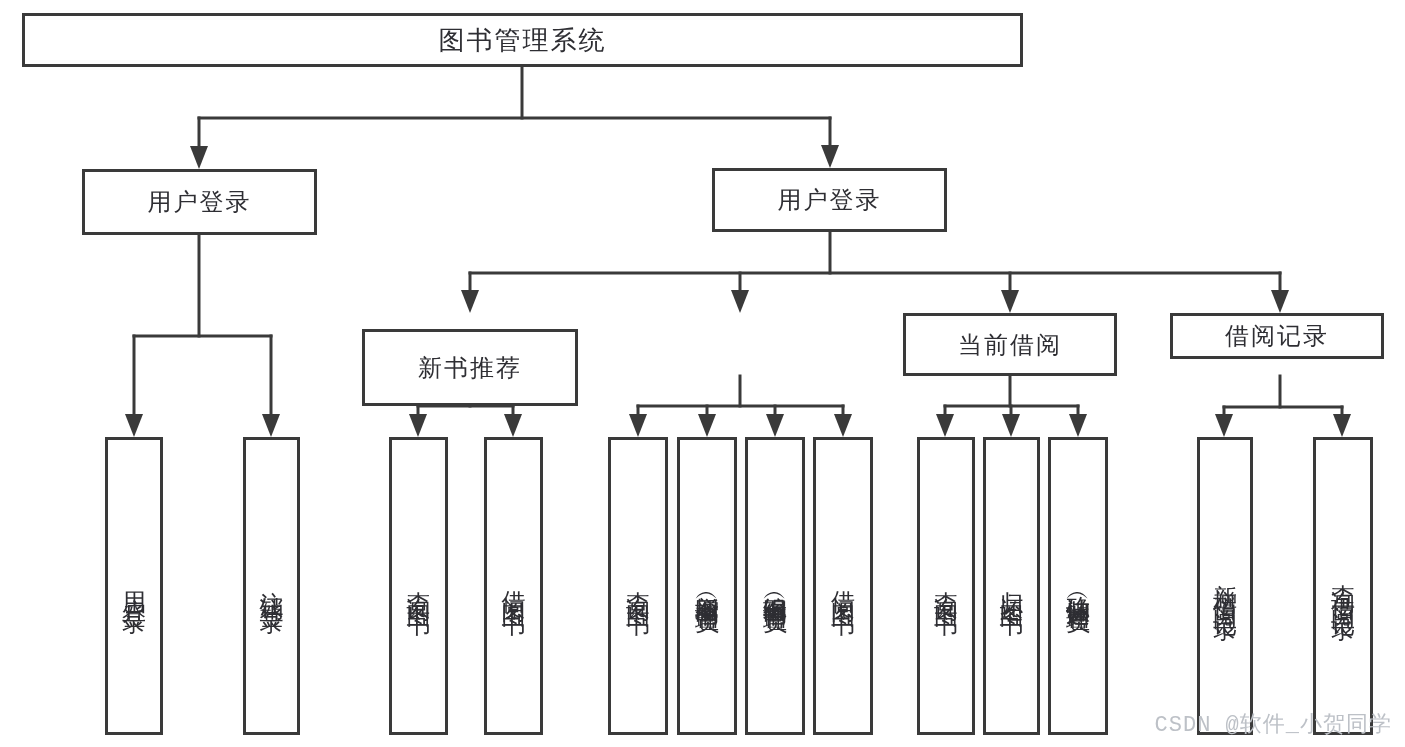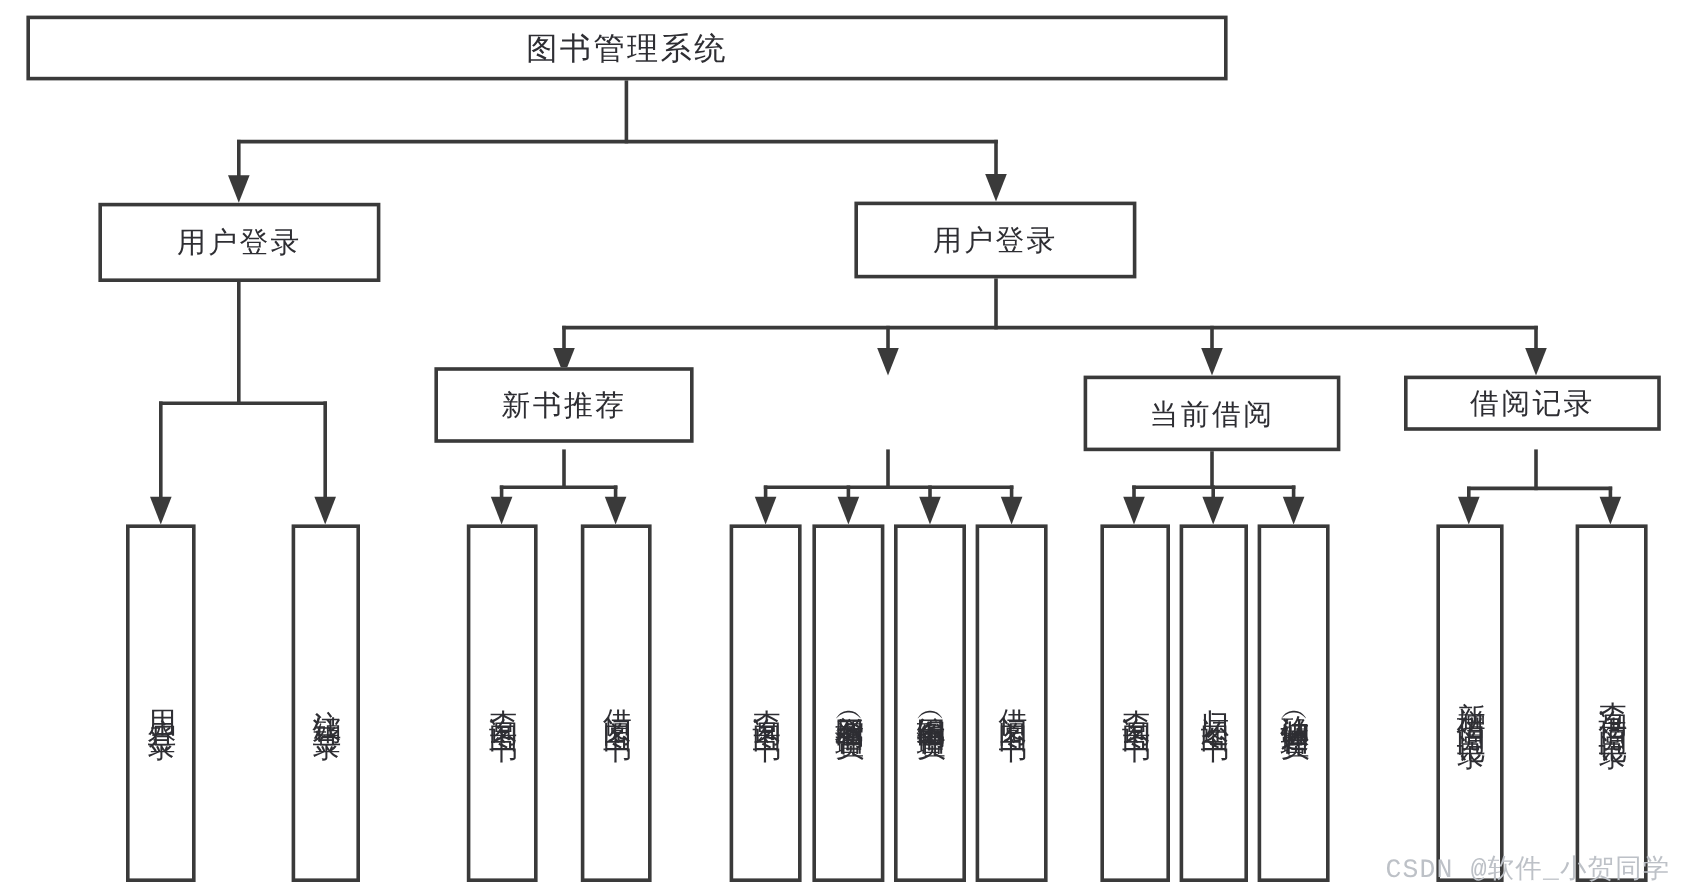--- a/index.html
+++ b/index.html
@@ -84,21 +84,21 @@
       <polygon points="1215,414 1233,414 1224,437" fill="#3a3a3a"></polygon>
       <line x1="1342" y1="407" x2="1342" y2="421" stroke="#3a3a3a" stroke-width="3" stroke-linecap="square"></line>
       <polygon points="1333,414 1351,414 1342,437" fill="#3a3a3a"></polygon>
     </svg>
 
   <div class="node root" style="left:22px;top:13px;width:1001px;height:54px">图书管理系统</div>
 
   <div class="node hnode" style="left:82px;top:169px;width:235px;height:66px">用户登录</div>
   <div class="node hnode" style="left:712px;top:168px;width:235px;height:64px">用户登录</div>
 
-  <div class="node hnode" style="left:362px;top:306px;width:216px;height:63px">新书推荐</div>
+  <div class="node hnode" style="left:362px;top:329px;width:216px;height:77px">新书推荐</div>
   <div class="node hnode" style="left:903px;top:313px;width:214px;height:63px">当前借阅</div>
   <div class="node hnode" style="left:1170px;top:313px;width:214px;height:46px">借阅记录</div>
 
   <div class="node leaf" style="left:105px;top:437px;width:58px;height:298px">用户登录</div>
   <div class="node leaf" style="left:243px;top:437px;width:57px;height:298px">注销登录</div>
 
   <div class="node leaf" style="left:389px;top:437px;width:59px;height:298px">查询图书</div>
   <div class="node leaf" style="left:484px;top:437px;width:59px;height:298px">借阅图书</div>
 
   <div class="node leaf" style="left:608px;top:437px;width:60px;height:298px">查询图书</div>

